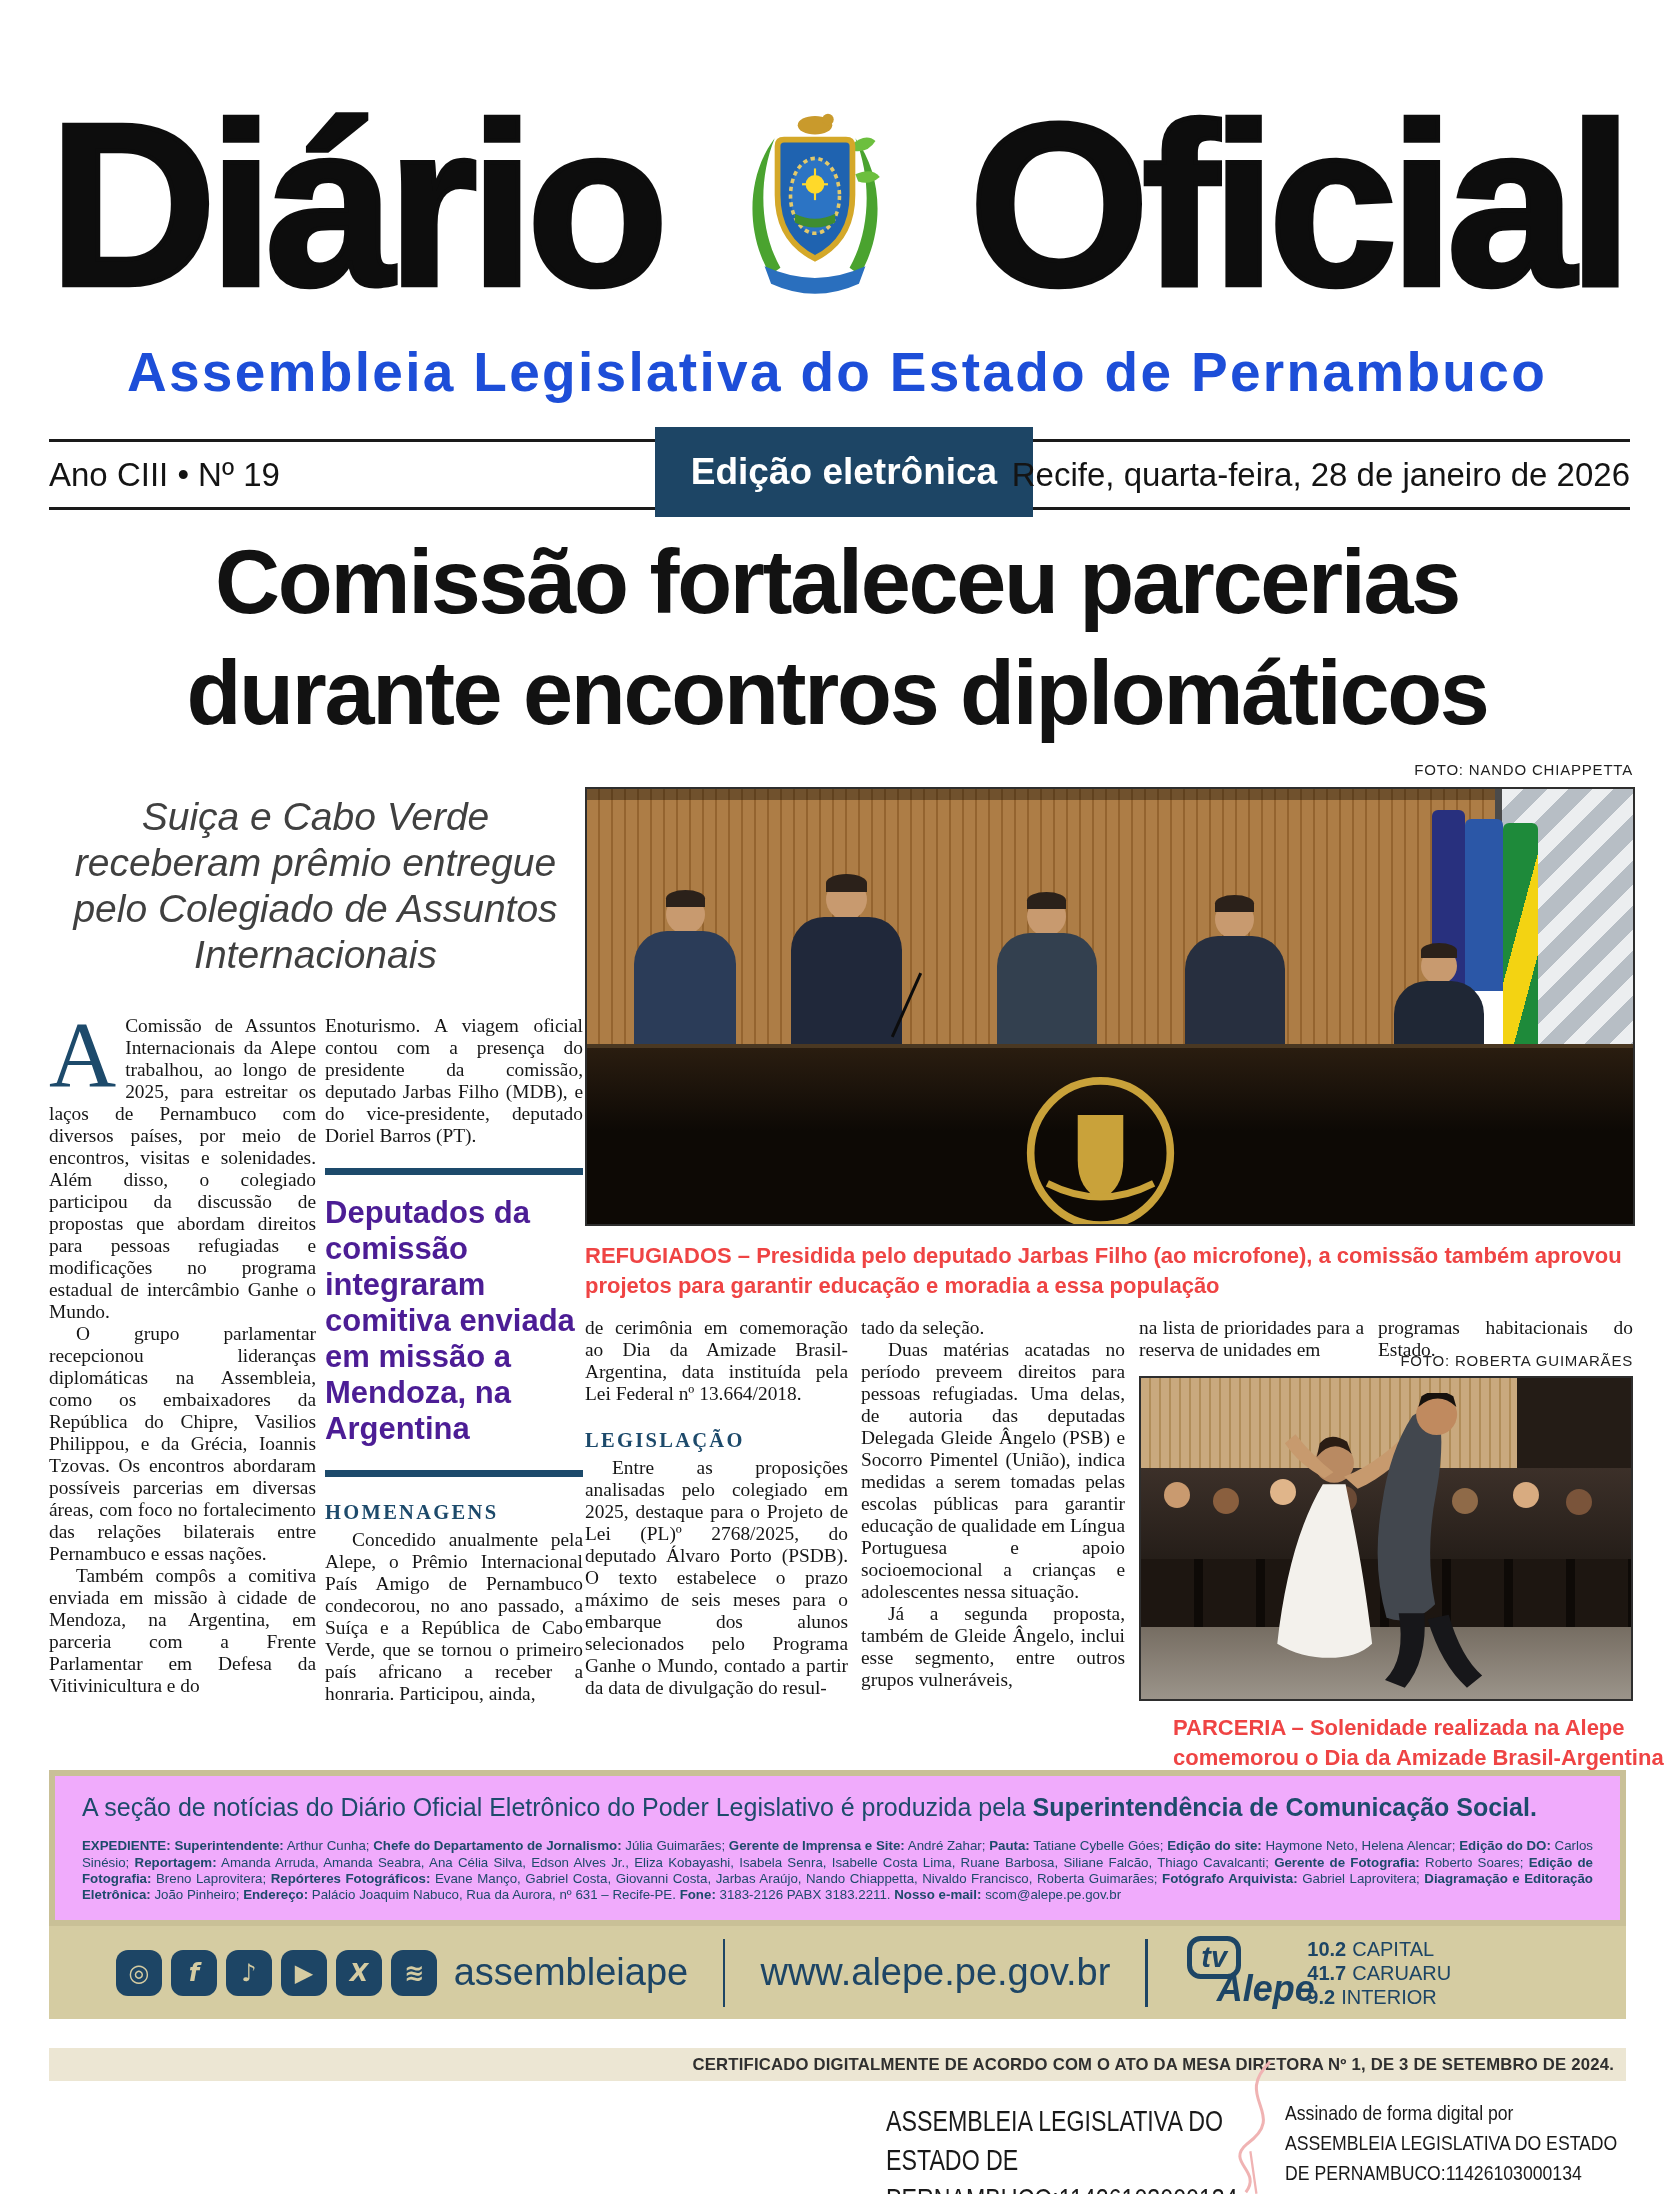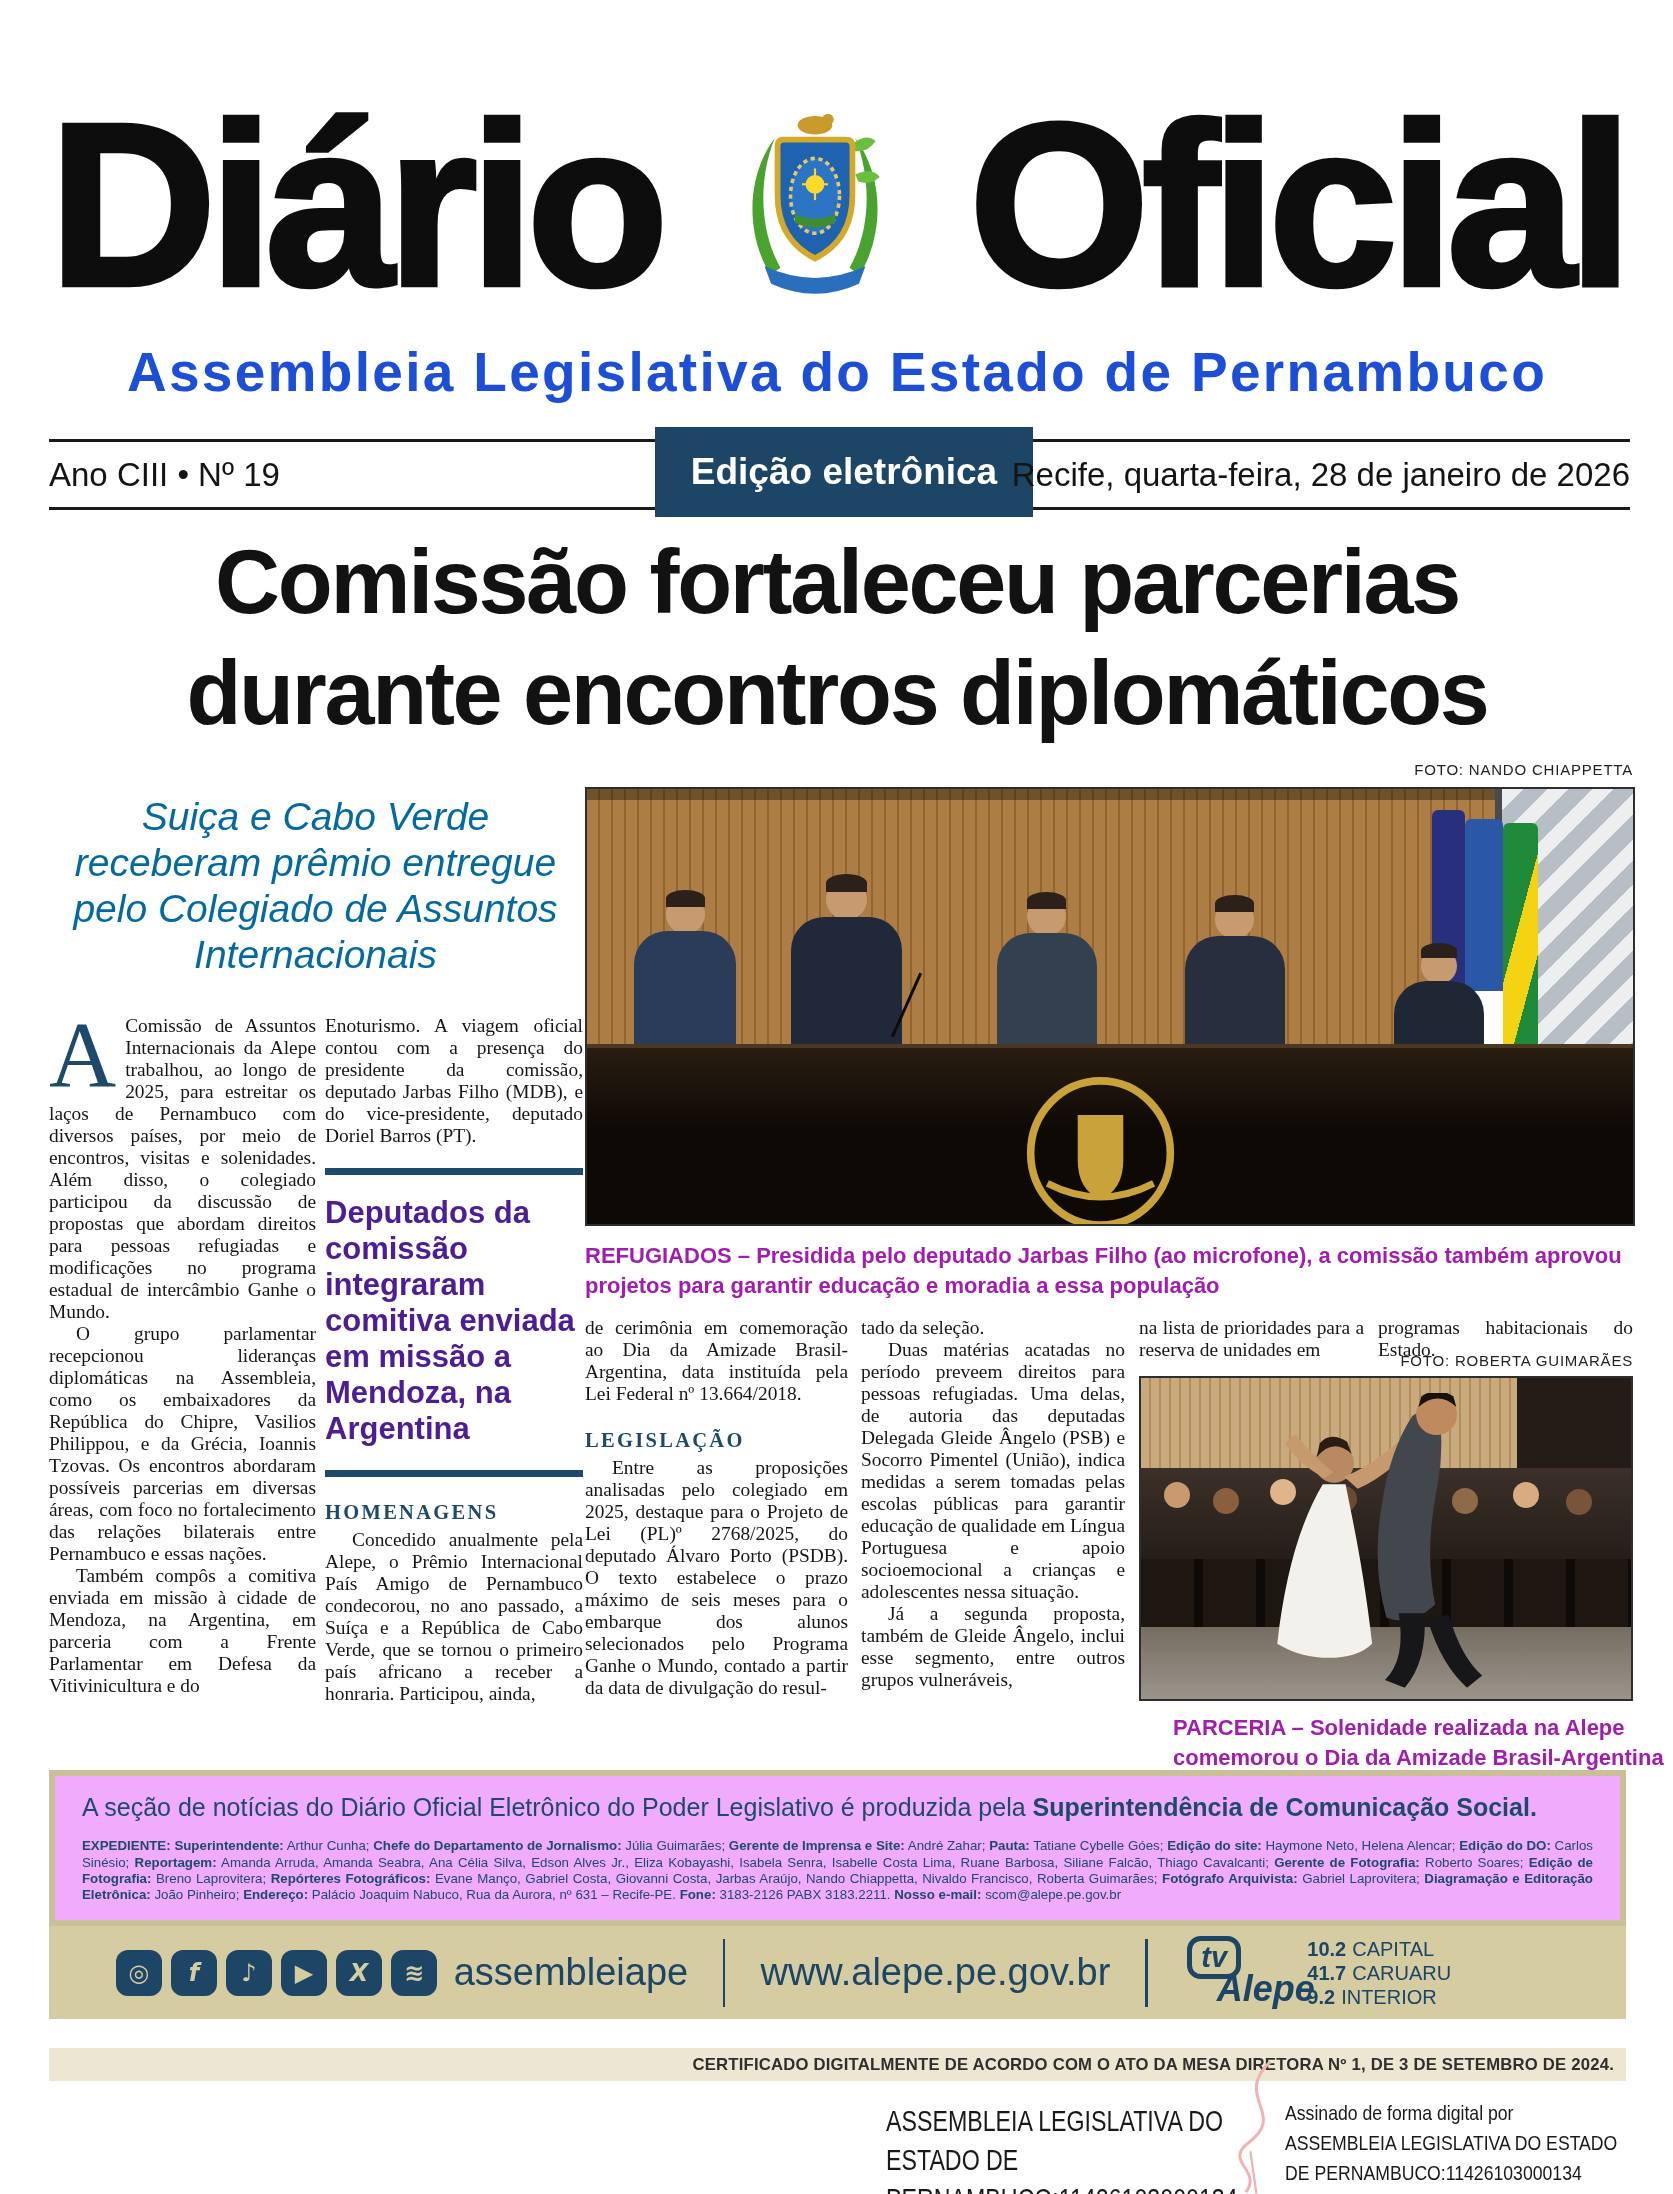--- a/index.html
+++ b/index.html
@@ -26,39 +26,39 @@
   .dl.left{left:49px}.dl.right{right:44px;font-size:33px}
 
   
   .headline{position:absolute;top:527px;left:30px;right:30px;text-align:center;
             font-family:"Liberation Sans",sans-serif;font-weight:bold;font-size:90px;
             line-height:1.23;letter-spacing:-2.3px;color:#121212;}
 
   
   .deck{position:absolute;top:794px;left:49px;width:533px;text-align:center;
         font-family:"Liberation Sans",sans-serif;font-style:italic;font-size:39px;
-        line-height:46px;color:#0369a1;}
+        line-height:46px;color:#404040;}
 
   
   .col{position:absolute;font-size:19.4px;line-height:22px;text-align:justify;color:#161616;}
   .col p{margin:0;}
   .col p.ind{text-indent:27px;}
   .dropcap{float:left;font-family:"Liberation Serif",serif;font-size:93px;line-height:70px;
            padding:4.6px 9px 0 0;color:#1d4a6b;}
   .sechead{font-family:"Liberation Serif",serif;font-weight:bold;font-size:20.5px;
            letter-spacing:2.3px;color:#1d4a6b;margin:24px 0 6px;}
   .pullquote{font-family:"Liberation Sans",sans-serif;font-weight:bold;font-size:31px;
              line-height:36px;color:#4c1d95;text-align:left;border-top:7.6px solid #1d4a6b;
              border-bottom:7.6px solid #1d4a6b;padding:20px 0 23px;margin:21px 0 23px;}
 
   
   .credit{position:absolute;font-family:"Liberation Sans",sans-serif;font-size:15px;
           letter-spacing:0.8px;color:#222;text-align:right;}
   .caption{position:absolute;font-family:"Liberation Sans",sans-serif;font-weight:bold;
-           font-size:22px;line-height:30px;color:#a21caf;text-align:left;}
+           font-size:22px;line-height:30px;color:#ef4444;text-align:left;}
   .photo{position:absolute;border:2.3px solid #2e2e2e;overflow:hidden;box-sizing:border-box;}
   .ph1{background:repeating-linear-gradient(90deg,#ad7d46 0 10.6px,#94642f 10.6px 13px);}
   .ph1 .shade{position:absolute;left:0;top:0;right:0;height:10.6px;background:rgba(0,0,0,.35);}
   .ph1 .window{position:absolute;left:908px;top:0;width:144px;height:327px;
                background:repeating-linear-gradient(135deg,#eceef0 0 15px,#b7bec5 15px 32px);
                border-left:7.6px solid #4a4a4a;}
   .flag{position:absolute;border-radius:6px;}
   .desk{position:absolute;left:0;right:0;top:255px;height:184px;
         background:linear-gradient(#2a1d10,#0d0905 45%);border-top:4.6px solid #4a3822;}
   .person{position:absolute;}

